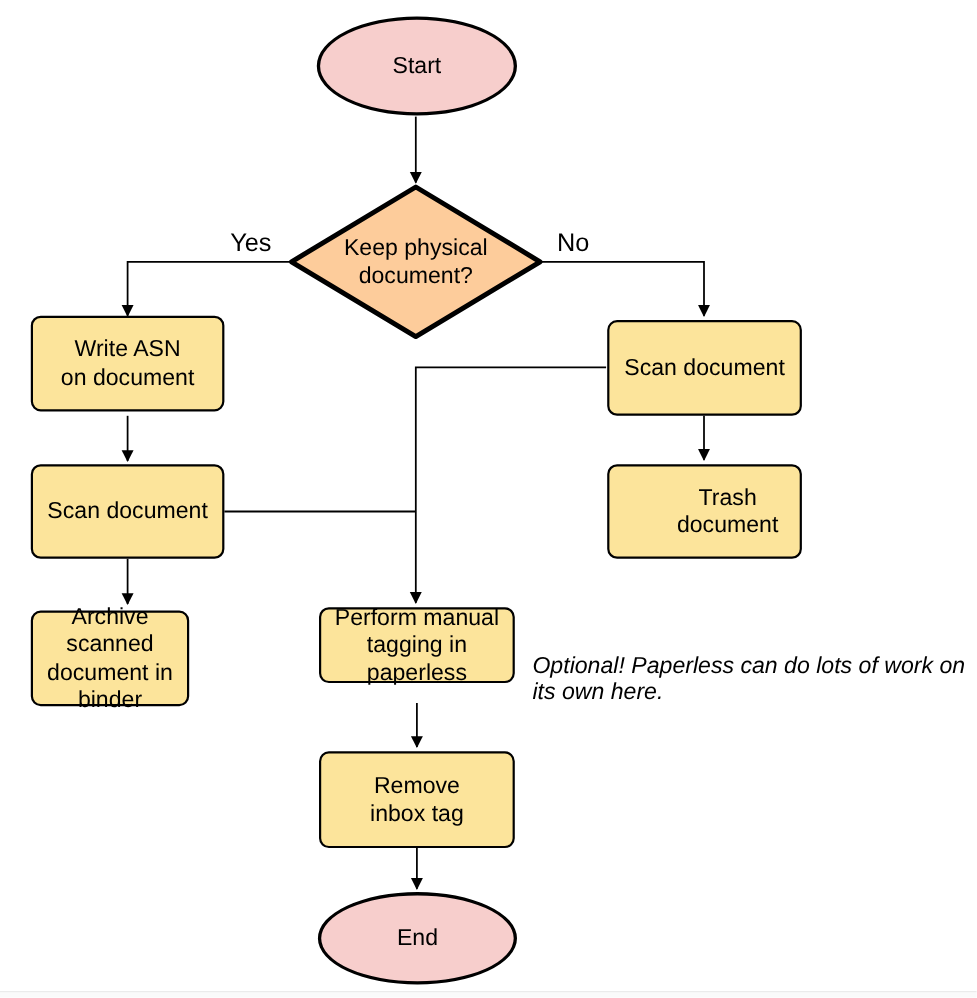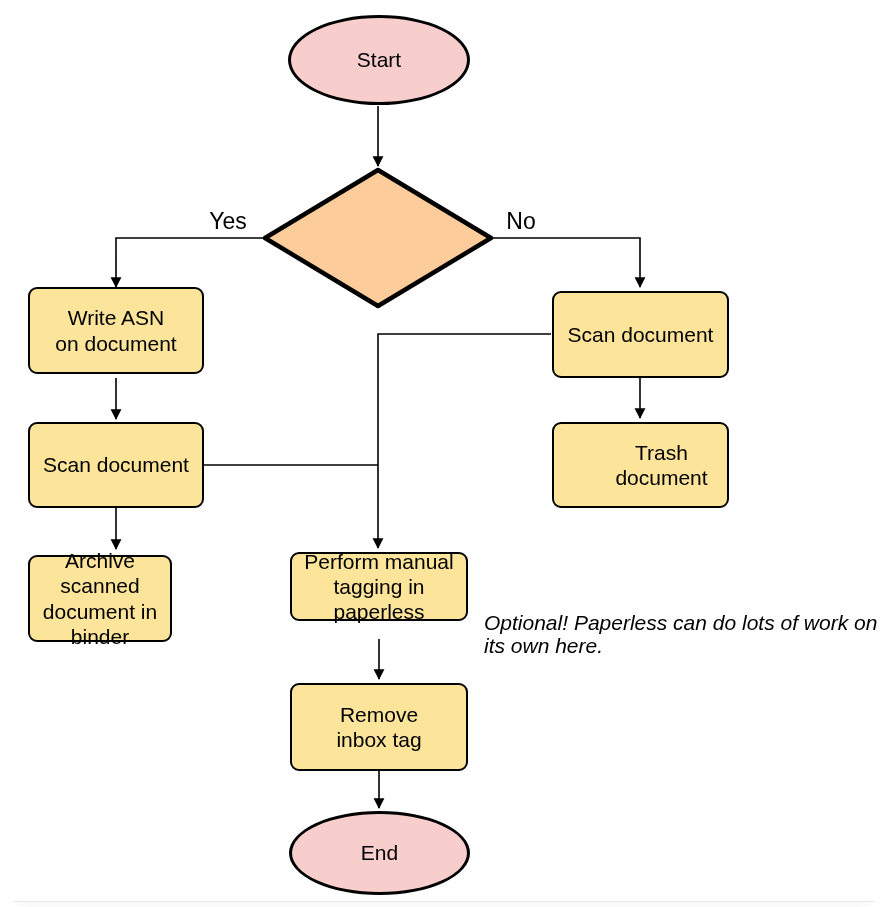--- a/index.html
+++ b/index.html
@@ -4,21 +4,20 @@
 <style>
   html, body { margin: 0; padding: 0; background: #ffffff; }
   #canvas {
     position: relative;
     width: 888px;
     height: 907px;
     background: #ffffff;
     font-family: "Liberation Sans", sans-serif;
     color: #000;
     overflow: hidden;
-    border-radius: 31px;
   }
   #edges {
     position: absolute;
     left: 0; top: 0;
     width: 888px; height: 907px;
   }
   .node {
     position: absolute;
     display: flex;
     align-items: center;
@@ -57,21 +56,20 @@
   }
   .annotation {
     position: absolute;
     left: 484px;
     top: 594px;
     width: 400px;
     font-size: 21px;
     font-style: italic;
     line-height: 1.1;
     white-space: pre-line;
-    margin-top: 17px;
   }
   .bottom-strip {
     position: absolute;
     left: 0;
     top: 901px;
     width: 888px;
     height: 6px;
     background: #fafafa;
     border-top: 1px solid #e9e9e9;
   }
@@ -102,20 +100,22 @@
   </svg>
 
   <div class="node terminator" style="left:288px; top:15px; width:182px; height:90px;">
     <span>Start</span>
   </div>
 
   <div class="node diamond-wrap" style="left:262px; top:167px; width:232px; height:142px;">
     <svg width="232" height="142" viewBox="0 0 232 142">
       <polygon points="116,3 229,71 116,139 3,71" fill="#FDCC9B" stroke="#000" stroke-width="4.5" stroke-linejoin="round"></polygon>
     </svg>
+    <div class="diamond-label">Keep physical
+document?</div>
   </div>
 
   <div class="node process" style="left:28px; top:287px; width:176px; height:87px;">
     <span>Write ASN
 on document</span>
   </div>
 
   <div class="node process" style="left:28px; top:422px; width:176px; height:86px;">
     <span>Scan document</span>
   </div>

